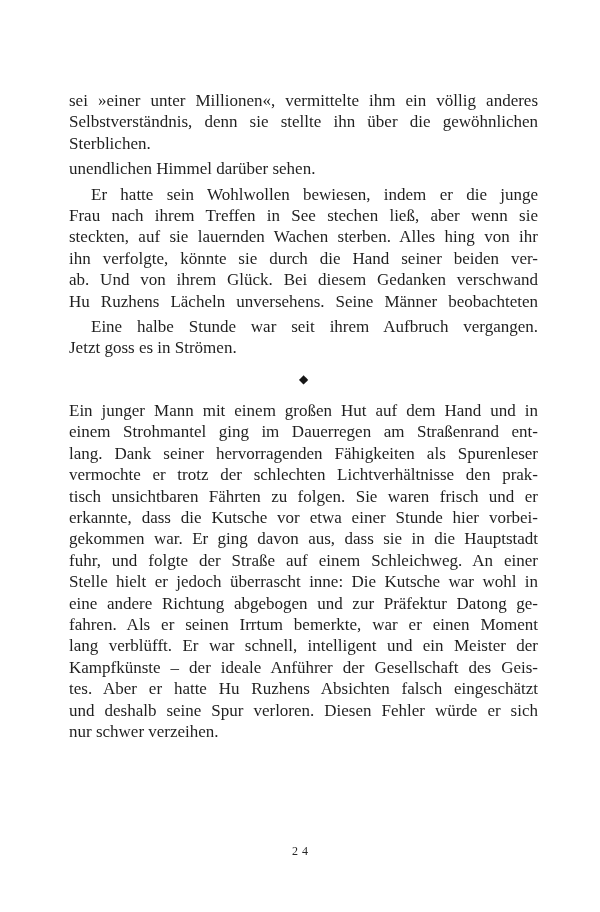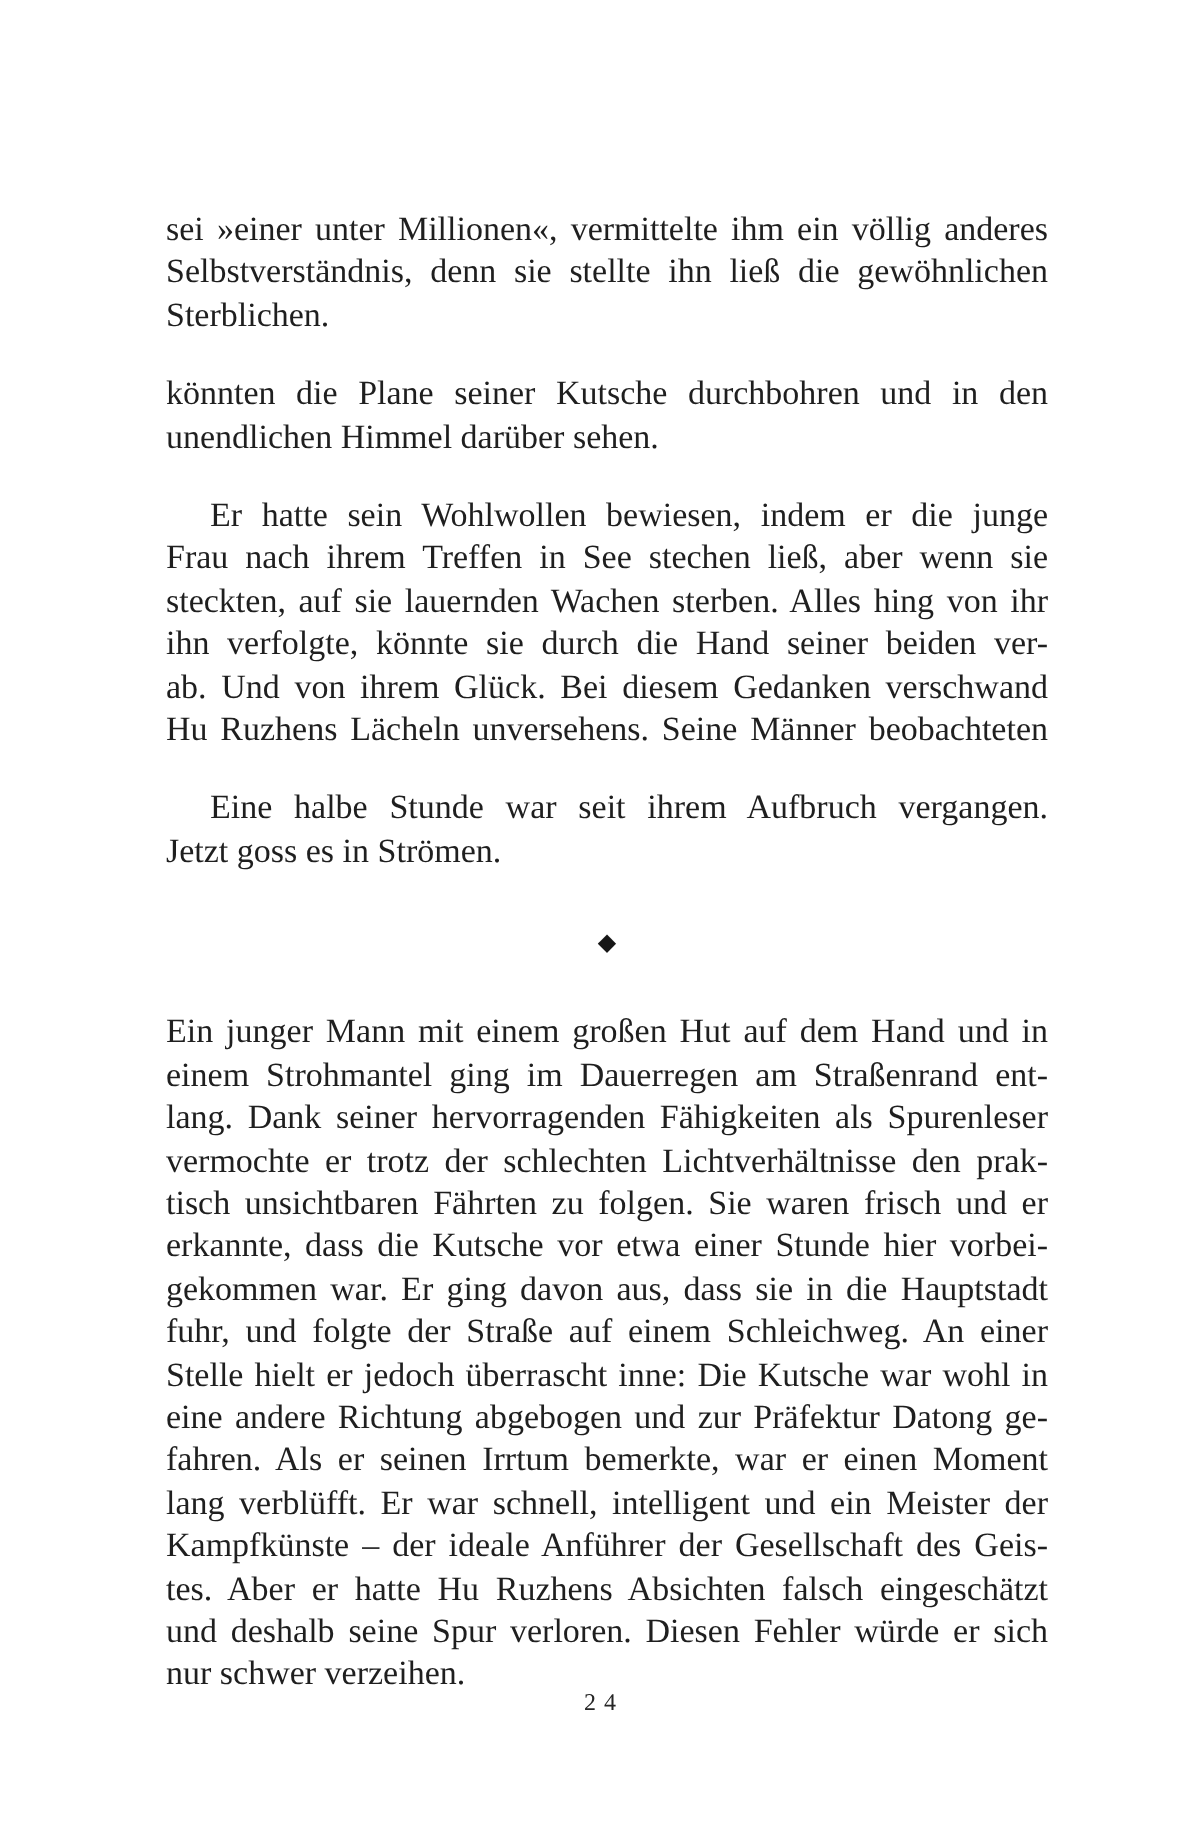--- a/index.html
+++ b/index.html
@@ -18,21 +18,21 @@
     margin: 0 auto;
   }
   .text-block {
     position: absolute;
     left: 65px;
     top: 86px;
     width: 477px;
     font-size: 17px;
     line-height: 21.4px;
   }
-  .para { margin: 18px; }
+  .para { margin: 4px; }
   .line {
     text-align: justify;
     text-align-last: justify;
     white-space: normal;
     overflow: hidden;
   }
   .line.last {
     text-align: center;
     text-align-last: left;
   }
@@ -65,26 +65,25 @@
   }
 </style>
 </head>
 <body>
 
 <div class="book-page">
   <div class="text-block">
 
     <div class="para">
       <div class="line">sei »einer unter Millionen«, vermittelte ihm ein völlig anderes</div>
-      <div class="line">Selbstverständnis, denn sie stellte ihn ließ die gewöhnlichen</div>
+      <div class="line">Selbstverständnis, denn sie stellte ihn über die gewöhnlichen</div>
       <div class="line last">Sterblichen.</div>
     </div>
 
     <div class="para">
-      <div class="line">könnten die Plane seiner Kutsche durchbohren und in den</div>
       <div class="line last">unendlichen Himmel darüber sehen.</div>
     </div>
 
     <div class="para">
       <div class="line indent">Er hatte sein Wohlwollen bewiesen, indem er die junge</div>
       <div class="line">Frau nach ihrem Treffen in See stechen ließ, aber wenn sie</div>
       <div class="line">steckten, auf sie lauernden Wachen sterben. Alles hing von ihr</div>
       <div class="line">ihn verfolgte, könnte sie durch die Hand seiner beiden ver-</div>
       <div class="line">ab. Und von ihrem Glück. Bei diesem Gedanken verschwand</div>
       <div class="line">Hu Ruzhens Lächeln unversehens. Seine Männer beobachteten</div>

